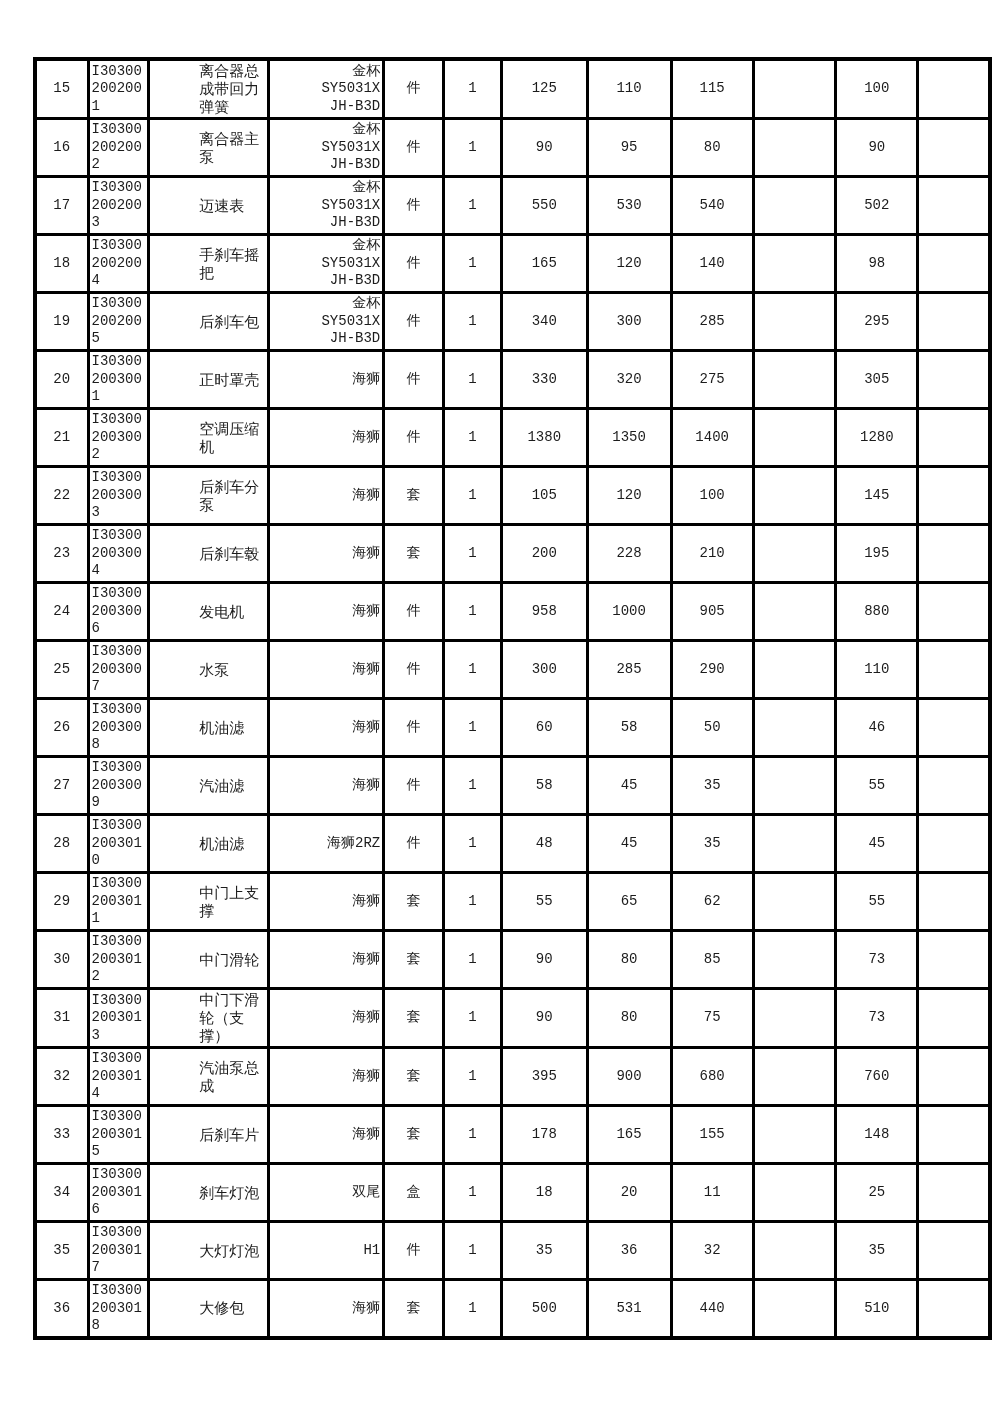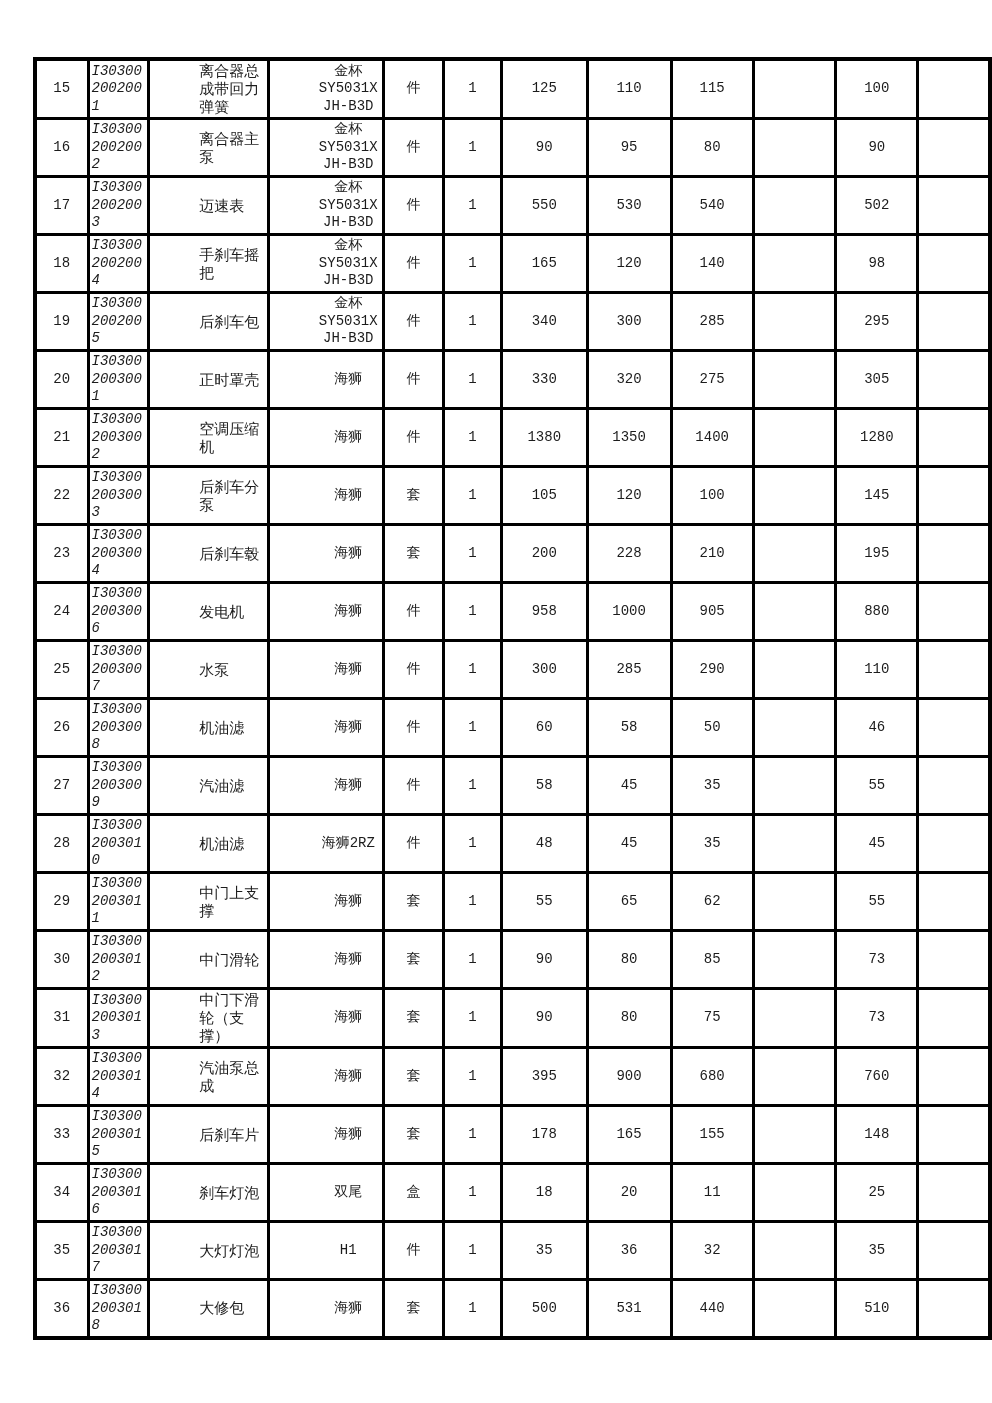--- a/index.html
+++ b/index.html
@@ -39,39 +39,38 @@
   td.td-seq { font-size: 14px; }
 
   td.td-code { text-align: left; }
   .code-box {
     width: 52px;
     word-break: break-all;
     text-align: left;
     font-family: "Liberation Mono", "DejaVu Sans Mono", monospace;
     font-size: 14px;
     line-height: 1.25;
-    font-style: italic;
   }
 
   td.td-name { text-align: left; }
   .name-box {
     width: 66px;
     text-align: left;
     font-family: "Liberation Sans", sans-serif;
     font-size: 15px;
     line-height: 1.2;
     word-break: normal;
     overflow-wrap: break-word;
     margin-left: 47px;
   }
 
   td.td-brand { text-align: left; }
   .brand-box {
     width: 64px;
-    text-align: center;
+    text-align: right;
     white-space: pre-line;
     font-family: "Liberation Mono", "DejaVu Sans Mono", monospace;
     font-size: 14px;
     line-height: 1.25;
     word-break: break-all;
     margin-left: 44px;
   }
 
   td.td-unit {
     font-family: "Liberation Sans", sans-serif;

